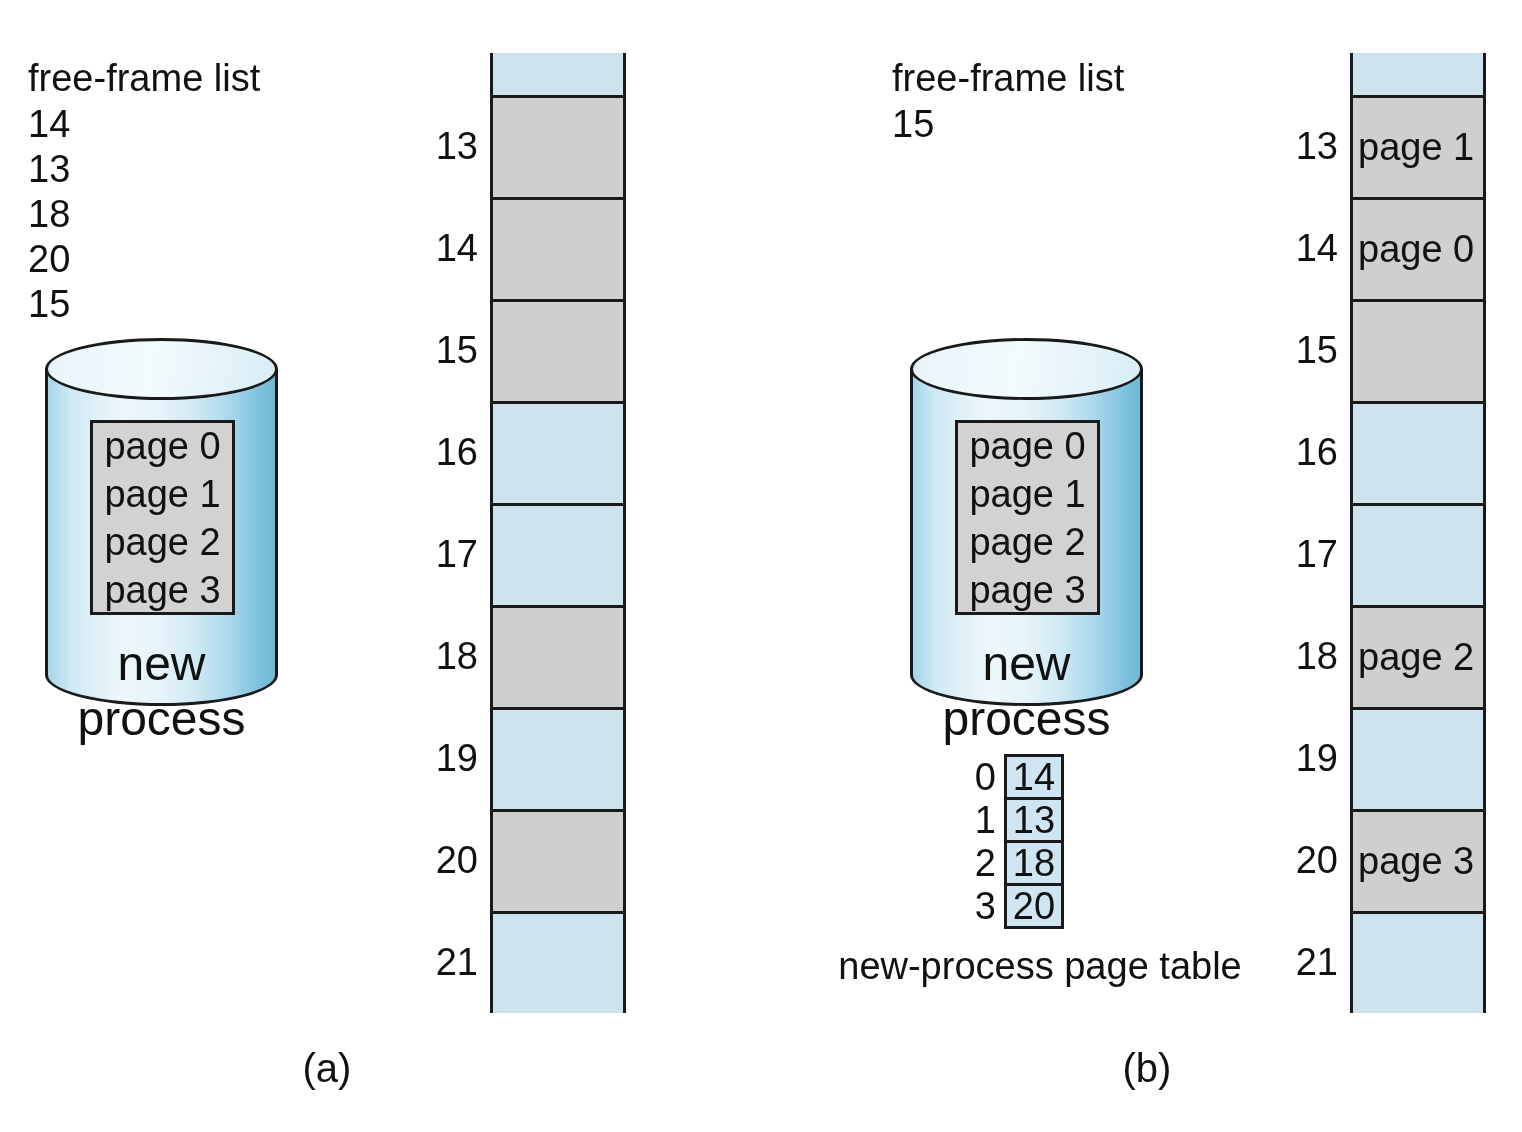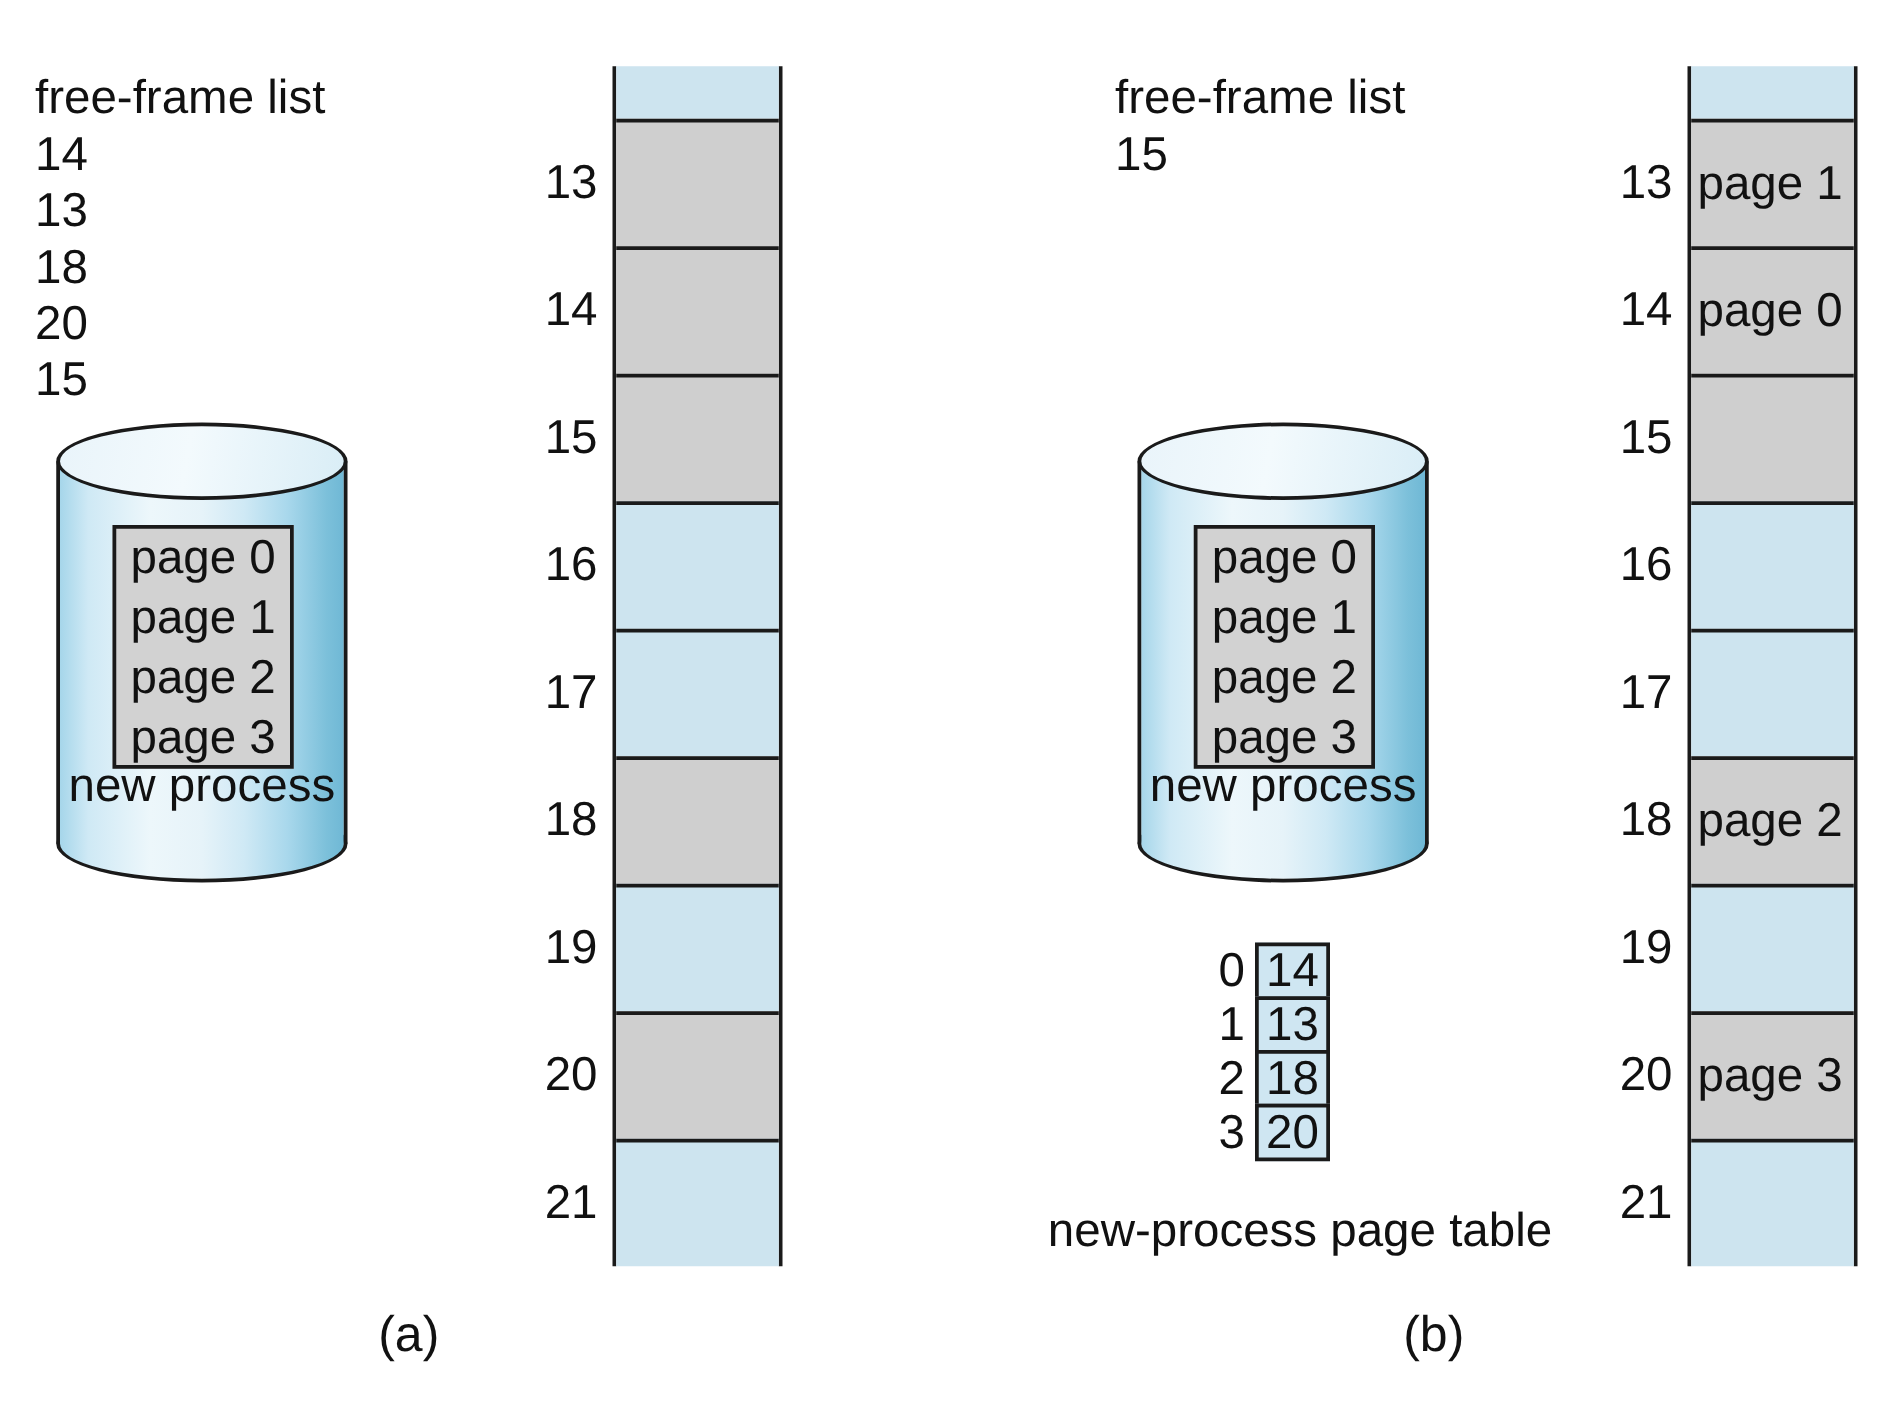--- a/index.html
+++ b/index.html
@@ -19,42 +19,42 @@
        border:3px solid #1a1a1a;background:var(--cylgrad);box-sizing:border-box;}
   .cyl-body{position:absolute;left:0;right:0;top:31px;bottom:31px;background:var(--cylgrad);
        border-left:3px solid #1a1a1a;border-right:3px solid #1a1a1a;box-sizing:border-box;}
   .cyl-top{position:absolute;left:0;right:0;top:0;height:62px;border-radius:50%;
        border:3px solid #1a1a1a;box-sizing:border-box;
        background:linear-gradient(100deg,#e9f4fa 0%,#f3fafd 45%,#d9edf6 100%);}
   .page-box{position:absolute;left:45px;top:82px;width:145px;height:195px;box-sizing:border-box;
        background:#d2d2d2;border:3px solid #1a1a1a;display:flex;flex-direction:column;
        justify-content:center;text-align:center;font-size:38px;}
   .page-box div{line-height:48px;}
-  .cyl-label{position:absolute;left:-4px;right:-4px;top:270px;text-align:center;font-size:38px;}
+  .cyl-label{position:absolute;left:-4px;right:-4px;top:298px;text-align:center;font-size:48px;}
   
   .mem{position:absolute;display:flex;}
   .mem-labels{width:70px;display:flex;flex-direction:column;font-size:38px;}
   .mem-labels .lbl{height:102px;display:flex;align-items:center;justify-content:flex-end;
        padding-right:12px;box-sizing:border-box;}
   .mem-labels .lbl.spacer{height:42px;}
   .mem-cells{width:136px;display:flex;flex-direction:column;
        border-left:3px solid #1a1a1a;border-right:3px solid #1a1a1a;box-sizing:border-box;}
   .cell{height:102px;border-top:3px solid #1a1a1a;box-sizing:border-box;
        display:flex;align-items:center;padding-left:5px;font-size:38px;}
   .cell.first{height:42px;border-top:none;}
   .cell.gray{background:#cfcfcf;}
   .cell.blue{background:#cde4ef;}
   
   .ptable{position:absolute;font-size:38px;}
   .pt-row{display:flex;height:46px;}
   .pt-row + .pt-row{margin-top:-3px;}
   .pt-idx{width:64px;display:flex;align-items:center;justify-content:flex-end;padding-right:8px;box-sizing:border-box;}
   .pt-cell{width:60px;background:#cfe6f2;border:3px solid #1a1a1a;box-sizing:border-box;
        display:flex;align-items:center;justify-content:center;}
-  .pt-caption{position:absolute;font-size:38px;text-align:center;margin-top:19px;}
+  .pt-caption{position:absolute;font-size:38px;text-align:center;}
   
   .fig-caption{position:absolute;width:140px;text-align:center;font-size:40px;}
 </style>
 </head>
 <body>
 
 <div class="canvas">
 
   <div class="ffl" style="left:28px;top:55px;width:300px;">
     <div class="ffl-title">free-frame list</div>

